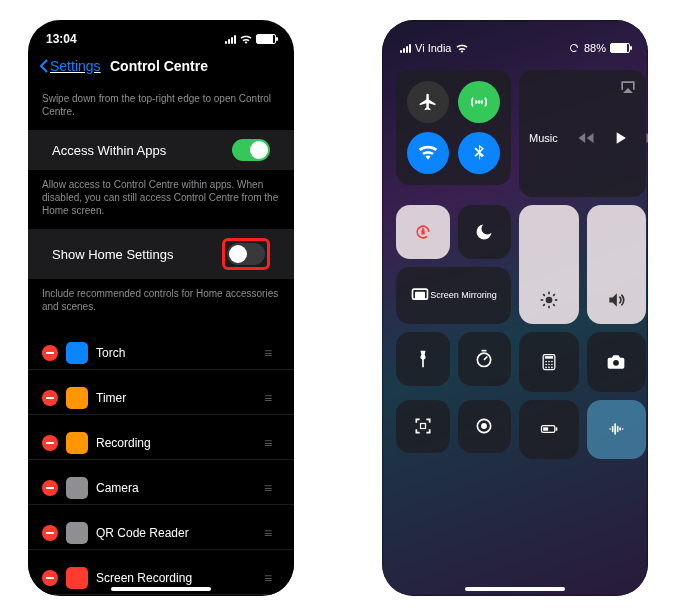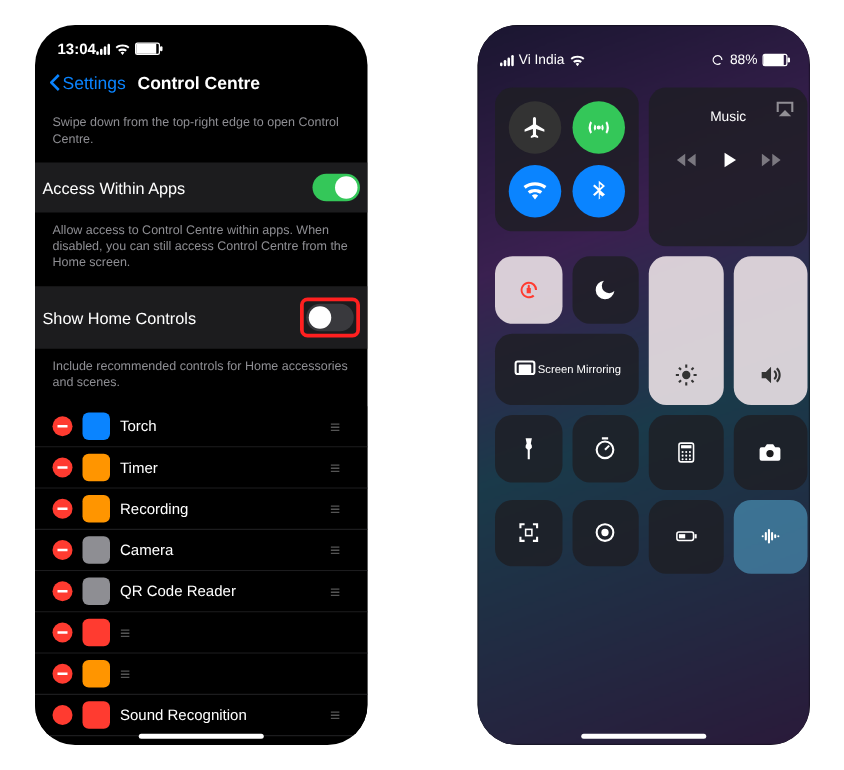--- a/index.html
+++ b/index.html
@@ -2,40 +2,40 @@
 <html><head>
 <meta charset="utf-8">
 <style>
 * { box-sizing: border-box; margin: 0; padding: 0; }
 body { background: #fff; font-family: -apple-system, Helvetica, Arial, sans-serif; width: 675px; height: 616px; position: relative; }
 .phone { position: absolute; width: 266px; height: 576px; background: #000; border-radius: 32px; overflow: hidden; color: #fff; }
 .phone-left { left: 28px; top: 20px; }
 .phone-right { left: 382px; top: 20px; }
 
 
-.statusbar { display: flex; align-items: center; padding: 12px 18px 6px; font-size: 12px; font-weight: 600; }
+.statusbar { display: flex; justify-content: space-between; align-items: center; padding: 12px 18px 6px; font-size: 12px; font-weight: 600; }
 .status-right { display: flex; gap: 4px; align-items: center; }
 .signal-bars { display: inline-flex; gap: 1px; align-items: flex-end; }
 .signal-bars span { width: 2px; background: #fff; border-radius: 1px; }
 .sb1 { height: 3px; } .sb2 { height: 5px; } .sb3 { height: 7px; } .sb4 { height: 9px; }
 .wifi-ico { width: 12px; height: 9px; }
 .batt { width: 20px; height: 10px; border: 1px solid #fff; border-radius: 2px; position: relative; }
 .batt::after { content: ""; position: absolute; right: -3px; top: 2px; width: 2px; height: 4px; background: #fff; border-radius: 1px; }
 .batt-fill { background: #fff; height: 100%; }
 
 
-.nav { display: flex; padding: 6px 12px 10px; position: relative; }
+.nav { display: flex; padding: 6px 12px 10px; position: relative; text-decoration: underline; }
 .back { color: #0a84ff; font-size: 14px; display: flex; align-items: center; gap: 2px; }
 .nav-title { position: absolute; left: 0; right: 4px; text-align: center; font-size: 14px; font-weight: 600; }
 
 
 .desc { font-size: 10px; color: #8e8e93; padding: 8px 14px 12px; line-height: 1.3; }
-.row { display: flex; justify-content: space-between; align-items: center; padding: 9px 6px; background: #1c1c1e; font-size: 13px; }
+.row { display: flex; justify-content: space-between; align-items: center; padding: 9px 24px; background: #1c1c1e; font-size: 13px; }
 .section-head { font-size: 9px; color: #8e8e93; padding: 12px 14px 5px; text-transform: uppercase; letter-spacing: 0.5px; }
-.list-row { display: flex; align-items: center; padding: 5px 14px; background: #000; border-bottom: 1px solid #1c1c1e; gap: 8px; }
+.list-row { display: flex; align-items: center; padding: 5px 14px; background: #000; border-bottom: 1px solid #1c1c1e; gap: 8px; margin-top: 12px; }
 .list-row .label { flex: 1; font-size: 12px; color: #fff; }
 .circle-btn { width: 16px; height: 16px; border-radius: 50%; display: flex; align-items: center; justify-content: center; }
 .remove { background: #ff3b30; }
 .circle-btn span { width: 8px; height: 2px; background: #fff; }
 .app-icon { width: 22px; height: 22px; border-radius: 5px; display: flex; align-items: center; justify-content: center; font-size: 12px; }
 .drag { width: 16px; color: #555; font-size: 14px; }
 .toggle { width: 38px; height: 22px; border-radius: 11px; position: relative; }
 .toggle .knob { width: 18px; height: 18px; background: #fff; border-radius: 50%; position: absolute; top: 2px; }
 .toggle.on { background: #34c759; } .toggle.on .knob { right: 2px; }
 .toggle.off { background: #39393d; } .toggle.off .knob { left: 2px; }
@@ -45,21 +45,21 @@
 
 
 .cc-bg { position: absolute; inset: 0; background: linear-gradient(160deg, #1a1630 0%, #3a2050 30%, #1a3a4a 55%, #2a1a3a 100%); filter: blur(1px); }
 .cc-status { position: relative; display: flex; justify-content: space-between; padding: 22px 18px 8px; font-size: 11px; }
 .cc-status .left { display: flex; align-items: center; gap: 4px; }
 .cc-grid { position: relative; padding: 8px 14px; display: grid; grid-template-columns: repeat(4, 1fr); gap: 8px; }
 .tile { background: rgba(30,30,35,0.8); border-radius: 14px; display: flex; align-items: center; justify-content: center; aspect-ratio: 1; }
 .tile-2x2 { grid-column: span 2; grid-row: span 2; aspect-ratio: 1; padding: 10px; }
 .conn-grid { display: grid; grid-template-columns: 1fr 1fr; gap: 8px; width: 100%; height: 100%; }
 .conn-btn { border-radius: 50%; display: flex; align-items: center; justify-content: center; width: 42px; height: 42px; margin: auto; }
-.music-tile { flex-direction: column; justify-content: flex-start; align-items: center; gap: 18px; position: relative; padding-top: 18px; }
+.music-tile { flex-direction: row; justify-content: flex-start; align-items: center; gap: 18px; position: relative; padding-top: 18px; }
 .music-controls { display: flex; gap: 14px; align-items: center; }
 .tile-wide { grid-column: span 2; aspect-ratio: 2; display: flex; align-items: center; gap: 0; padding: 0 12px; }
 .tile-tall { grid-row: span 2; aspect-ratio: 0.5; background: rgba(235,225,230,0.9); flex-direction: column; justify-content: flex-end; padding: 14px 0; }
 .tile svg { width: 20px; height: 20px; }
 .lock-tile { background: rgba(235,225,230,0.9); }
 .mirror-label { font-size: 9px; color: #fff; line-height: 1.2; }
 .ic { fill: #fff; }
 .ic-dark { fill: #333; }
 </style>
 </head>
@@ -94,21 +94,21 @@
   </div>
   <div class="desc">Swipe down from the top-right edge to open Control Centre.</div>
   <div class="row">
     <span>Access Within Apps</span>
     <div class="toggle on">
         <div class="knob"></div>
       </div>
   </div>
   <div class="desc">Allow access to Control Centre within apps. When disabled, you can still access Control Centre from the Home screen.</div>
   <div class="row">
-    <span>Show Home Controls</span>
+    <span>Show Home Settings</span>
     <div class="highlight-box">
       <div class="toggle off">
           <div class="knob"></div>
         </div>
     </div>
   </div>
   <div class="desc">Include recommended controls for Home accessories and scenes.</div>
 
   <div id="inc-list">
       <div class="list-row">
@@ -149,20 +149,21 @@
         </div>
         <div class="app-icon" style="background: rgb(142, 142, 147);"></div>
         <div class="label">QR Code Reader</div>
         <div class="drag">≡</div>
       </div>
       <div class="list-row">
         <div class="circle-btn remove">
           <span></span>
         </div>
         <div class="app-icon" style="background: rgb(255, 59, 48);"></div>
+        <div class="label">Screen Recording</div>
         <div class="drag">≡</div>
       </div>
       <div class="list-row">
         <div class="circle-btn remove">
           <span></span>
         </div>
         <div class="app-icon" style="background: rgb(255, 149, 0);"></div>
         <div class="drag">≡</div>
       </div>
       <div class="list-row">

